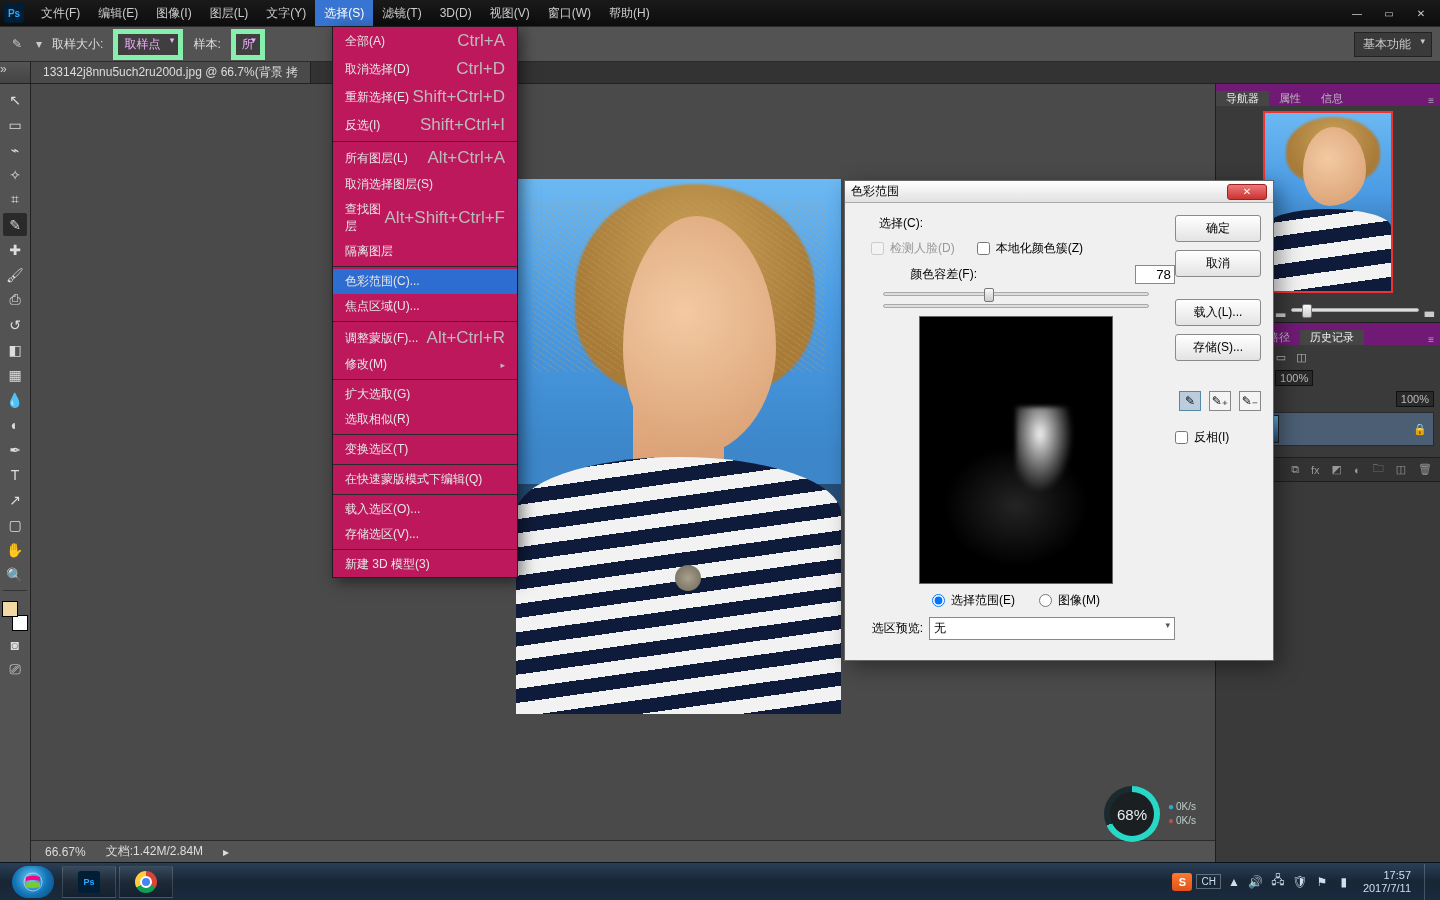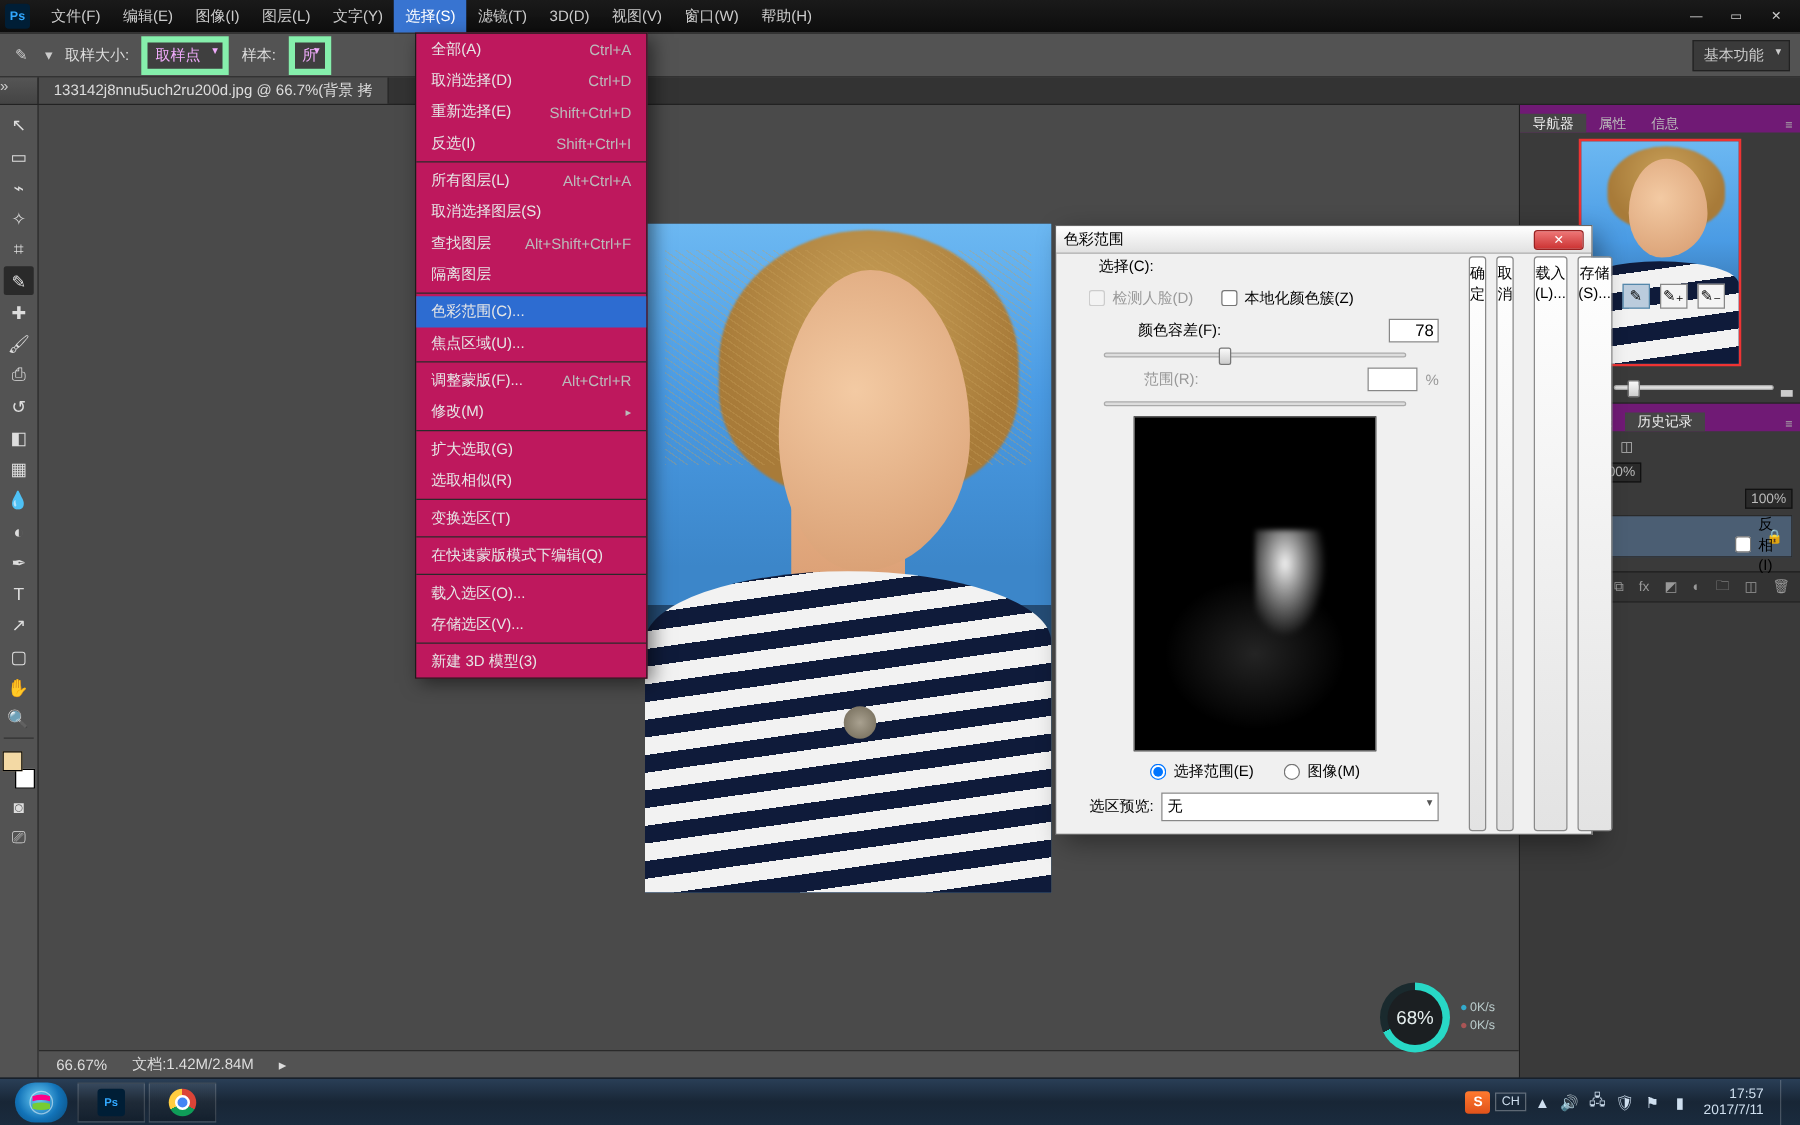--- a/index.html
+++ b/index.html
@@ -53,30 +53,30 @@
 .pendant{position:absolute;bottom:23%;left:49%;width:26px;height:26px;background:radial-gradient(circle,#a9a190,#6e6654);border-radius:50%}
 
 
 .canvas-status{position:absolute;left:0;right:0;bottom:0;height:22px;background:#535353;border-top:1px solid #2a2a2a;display:flex;align-items:center;padding:0 14px;gap:20px;color:#ddd}
 
 
 .dropdown{position:absolute;top:0;left:301px;width:186px;background:#be185d;border:1px solid #1c1c1c;box-shadow:4px 4px 14px rgba(0,0,0,.5);z-index:100;color:#e6e6e6}
 .dd-row{display:flex;justify-content:space-between;align-items:center;padding:4px 12px;font-size:12px}
 .dd-row.hi{background:#2d6cd1}
 .dd-sep{height:1px;background:#2a2a2a;margin:2px 0}
-.dd-short{color:#bbb;font-size:12px}
+.dd-short{color:#bbb;font-size:17px}
 .dd-arrow{color:#bbb;font-size:9px}
 
 
 .dialog{position:absolute;top:180px;left:844px;width:430px;background:#f0f0f0;border:1px solid #666;box-shadow:6px 6px 20px rgba(0,0,0,.4);color:#000;z-index:90}
 .dlg-title{height:22px;background:linear-gradient(#fff,#e1e1e1);border-bottom:1px solid #aaa;display:flex;align-items:center;padding:0 6px;font-size:12px}
 .dlg-close{margin-left:auto;width:40px;height:16px;background:linear-gradient(#e77,#c33);border:1px solid #922;border-radius:3px;display:flex;align-items:center;justify-content:center;color:#fff;font-size:10px}
-.dlg-body{padding:2px 12px;display:flex;gap:24px}
+.dlg-body{padding:12px 12px;display:flex;gap:0}
 .dlg-main{flex:1}
-.dlg-side{width:86px;display:flex;flex-direction:row;gap:8px}
+.dlg-side{width:86px;display:flex;flex-direction:column;gap:8px}
 .win-button{background:linear-gradient(#fff,#e3e3e3);border:1px solid #8a8a8a;border-radius:3px;padding:4px 0;font-size:12px;text-align:center}
 .dlg-row{display:flex;align-items:center;gap:6px;margin-bottom:8px;font-size:12px}
 .dlg-row .lab{text-align:right;width:66px}
 .dlg-select{flex:1;border:1px solid #888;background:#fff;padding:2px 18px 2px 4px;position:relative}
 .dlg-select::after{content:"▾";position:absolute;right:4px;top:2px;font-size:9px;color:#555}
 .dlg-input{width:40px;border:1px solid #888;padding:1px 3px;text-align:right;background:#fff}
 .slider{flex:1;height:4px;background:#ddd;border:1px solid #aaa;position:relative;border-radius:2px}
 .slider .thumb{position:absolute;top:-5px;width:10px;height:14px;background:linear-gradient(#fafafa,#ccc);border:1px solid #777;border-radius:2px}
 .preview-box{width:194px;height:268px;background:#000;border:1px solid #666;margin:6px auto 8px;position:relative;overflow:hidden}
 .preview-highlight{position:absolute;top:34%;left:50%;width:60px;height:90px;background:radial-gradient(ellipse at 40% 30%,rgba(255,255,255,.95),rgba(255,255,255,0) 65%);filter:blur(2px)}
@@ -397,26 +397,20 @@
       <div class="dlg-row">
         <span class="lab" style="width:120px;text-align:right;padding-left:40px">颜色容差(F):</span>
         <span style="flex:1"></span>
         <input class="dlg-input" value="78" style="">
       </div>
       <div class="dlg-row" style="padding:0 26px">
         <div class="slider">
             <div class="thumb" style="left:38%"></div>
           </div>
       </div>
-      <div class="dlg-row disabled">
-        <span class="lab" style="width:120px;text-align:left;padding-left:58px">范围(R):</span>
-        <span style="flex:1"></span>
-        <input class="dlg-input" disabled="" style="">
-        <span>%</span>
-      </div>
       <div class="dlg-row disabled" style="padding:0 26px">
         <div class="slider"></div>
       </div>
       <div class="preview-box">
         <div class="preview-highlight"></div>
           <div class="preview-haze"></div>
       </div>
       <div class="radio-row">
         <label class="chk">
             <input type="radio" checked="" style="">

